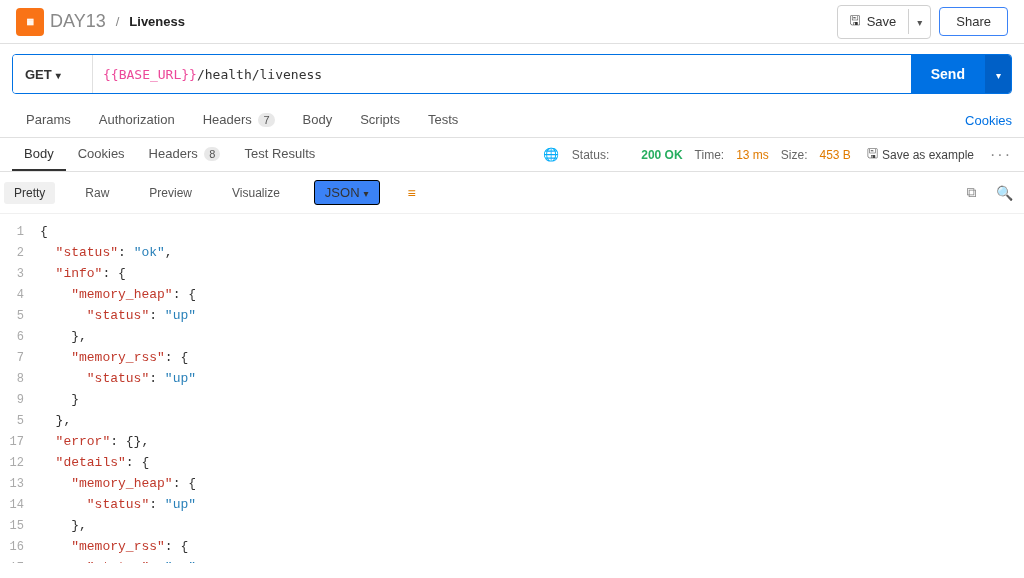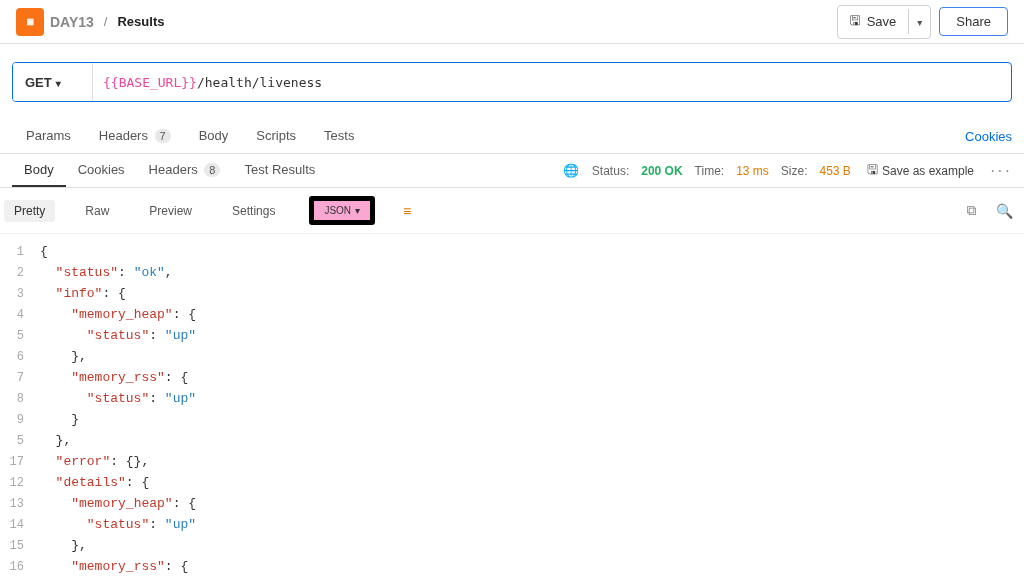--- a/index.html
+++ b/index.html
@@ -10,21 +10,21 @@
       display: flex; align-items: center; justify-content: space-between;
       padding: 0 16px; height: 44px; border-bottom: 1px solid #e0e0e0;
       background: #fff;
     }
     .header-left { display: flex; align-items: center; gap: 6px; }
     .header-logo {
       width: 28px; height: 28px; background: #f97316; border-radius: 4px;
       display: flex; align-items: center; justify-content: center;
       color: white; font-size: 9px; font-weight: bold;
     }
-    .breadcrumb { color: #888; font-size: 14px; font-weight: bold; }
+    .breadcrumb { color: #888; font-size: 18px; }
     .breadcrumb-sep { color: #888; margin: 0 4px; }
     .breadcrumb-current { color: #222; font-weight: 600; font-size: 13px; }
     .header-right { display: flex; align-items: center; gap: 8px; }
     .btn-save {
       display: flex; align-items: center; gap: 0;
       border: 1px solid #d0d0d0; border-radius: 4px; background: #fff;
       cursor: pointer; overflow: hidden;
     }
     .btn-save-main {
       display: flex; align-items: center; gap: 6px;
@@ -36,21 +36,21 @@
       background: transparent; cursor: pointer; color: #555;
     }
     .btn-share {
       padding: 6px 16px; background: #fff; border: 1px solid #3b82f6;
       border-radius: 4px; cursor: pointer; font-size: 13px; font-weight: 500;
       color: #333;
     }
 
     
     .url-bar {
-      display: flex; align-items: center; margin: 18px 12px; gap: 0;
+      display: flex; align-items: center; margin: 10px 12px; gap: 0;
       border: 1.5px solid #0071e3; border-radius: 4px; overflow: hidden;
       background: #fff;
     }
     .method-select {
       display: flex; align-items: center; gap: 4px;
       padding: 0 12px; height: 38px; border-right: 1px solid #e0e0e0;
       background: #fff; cursor: pointer; font-size: 13px; font-weight: 600; color: #333;
       min-width: 80px;
     }
     .url-base { color: #ec4899; }
@@ -91,21 +91,21 @@
     }
     .resp-tab {
       padding: 8px 12px; font-size: 13px; color: #555; cursor: pointer;
       border-bottom: 2px solid transparent; white-space: nowrap;
     }
     .resp-tab.active { color: #333; border-bottom-color: #333; font-weight: 500; }
     .resp-meta {
       margin-left: auto; display: flex; align-items: center; gap: 12px;
       font-size: 12px; color: #666;
     }
-    .status-ok { color: #27ae60; font-weight: 600; }
+    .status-ok { color: #27ae60; font-weight: 600; margin-left: 20px; }
     .resp-time { color: #e07b00; font-weight: 500; }
     .resp-size { color: #e07b00; font-weight: 500; }
     .save-example {
       display: flex; align-items: center; gap: 4px;
       font-size: 12px; color: #444; cursor: pointer; padding: 0 4px;
     }
     .more-dots { font-size: 16px; color: #888; cursor: pointer; letter-spacing: 2px; }
 
     
     .format-bar {
@@ -114,22 +114,22 @@
     }
     .fmt-tab {
       padding: 4px 10px; font-size: 12px; color: #555; cursor: pointer;
       border-radius: 3px; border: none; background: transparent;
     }
     .fmt-tab.active {
       background: #f0f0f0; color: #333; font-weight: 500;
     }
     .fmt-json {
       display: flex; align-items: center; gap: 4px;
-      padding: 4px 10px; font-size: 10px; color: #333; cursor: pointer;
-      border: 5px solid #000000; border-radius: 3px; background: #f9a8d4;
+      padding: 4px 10px; font-size: 13px; color: #333; cursor: pointer;
+      border: 1px solid #000000; border-radius: 3px; background: #3b82f6;
       margin-left: 4px;
     }
     .fmt-filter {
       padding: 4px 8px; font-size: 14px; color: #e07b00; cursor: pointer;
       border: none; background: transparent;
     }
     .fmt-right { margin-left: auto; display: flex; gap: 8px; }
     .fmt-icon-btn {
       padding: 4px 6px; background: transparent; border: none; cursor: pointer;
       color: #888; font-size: 14px;
@@ -161,21 +161,21 @@
 </head>
 <body>
 
 <div class="header">
   <div class="header-left">
     <div class="header-logo">
       <span style="font-size:8px; letter-spacing:-0.5px;">▦</span>
     </div>
     <span class="breadcrumb">DAY13</span>
     <span class="breadcrumb-sep">/</span>
-    <span class="breadcrumb-current">Results</span>
+    <span class="breadcrumb-current">Liveness</span>
   </div>
   <div class="header-right">
     <div class="btn-save">
       <button class="btn-save-main">
         <span style="font-size:13px;">🖫</span>
         <span>Save</span>
       </button>
       <button class="btn-save-drop">
         <span class="chevron-down"></span>
       </button>
@@ -185,24 +185,31 @@
 </div>
 
 <div class="url-bar">
   <div class="method-select">
     <span>GET</span>
     <span class="chevron-down"></span>
   </div>
   <div style="flex:1; padding: 0 10px; font-family: monospace; font-size: 13px;">
     <span class="url-base">{{BASE_URL}}</span><span class="url-path">/health/liveness</span>
   </div>
+  <div class="btn-send-group">
+    <button class="btn-send">Send</button>
+    <button class="btn-send-drop">
+      <span class="chevron-down"></span>
+    </button>
+  </div>
 </div>
 
 <div class="req-tabs">
   <div class="req-tab">Params</div>
+  <div class="req-tab">Authorization</div>
   <div class="req-tab">Headers <span class="req-tab-badge">7</span></div>
   <div class="req-tab">Body</div>
   <div class="req-tab">Scripts</div>
   <div class="req-tab">Tests</div>
   <div class="req-tab-cookies">Cookies</div>
 </div>
 
 <div class="resp-tabs">
   <div class="resp-tab active">Body</div>
   <div class="resp-tab">Cookies</div>
@@ -221,21 +228,21 @@
       <span>Save as example</span>
     </span>
     <span class="more-dots">···</span>
   </div>
 </div>
 
 <div class="format-bar">
   <button class="fmt-tab active">Pretty</button>
   <button class="fmt-tab">Raw</button>
   <button class="fmt-tab">Preview</button>
-  <button class="fmt-tab">Settings</button>
+  <button class="fmt-tab">Visualize</button>
   <div class="fmt-json">
     <span>JSON</span>
     <span class="chevron-down"></span>
   </div>
   <button class="fmt-filter">
     <span>≡</span>
   </button>
   <div class="fmt-right">
     <button class="fmt-icon-btn">
       <span class="copy-icon"></span>

